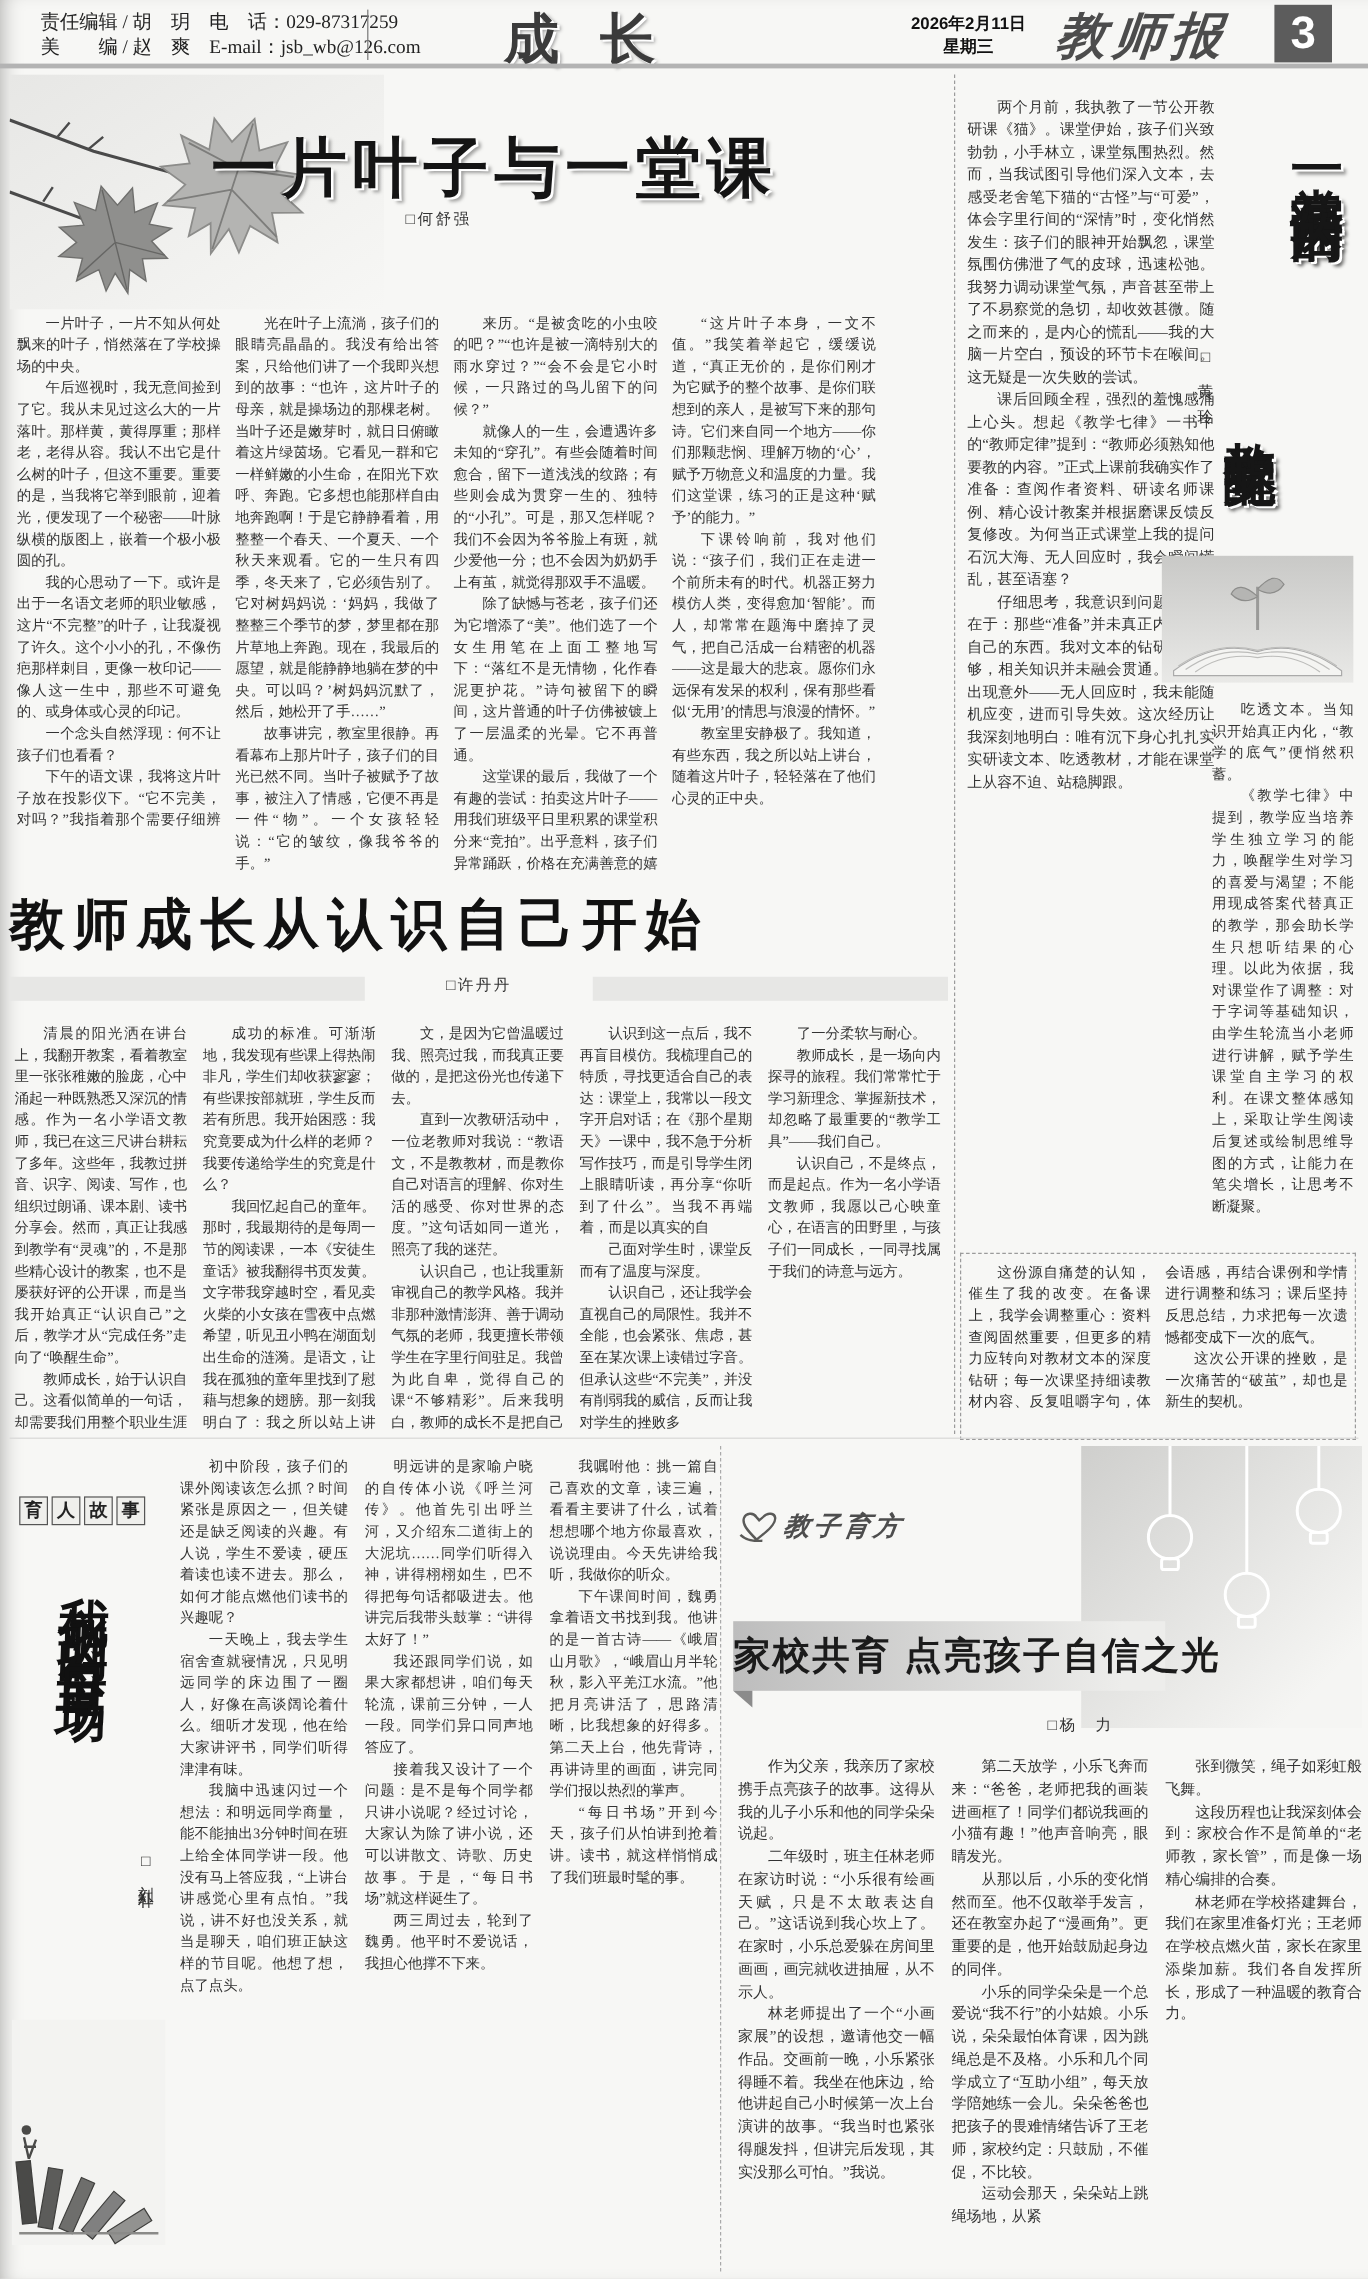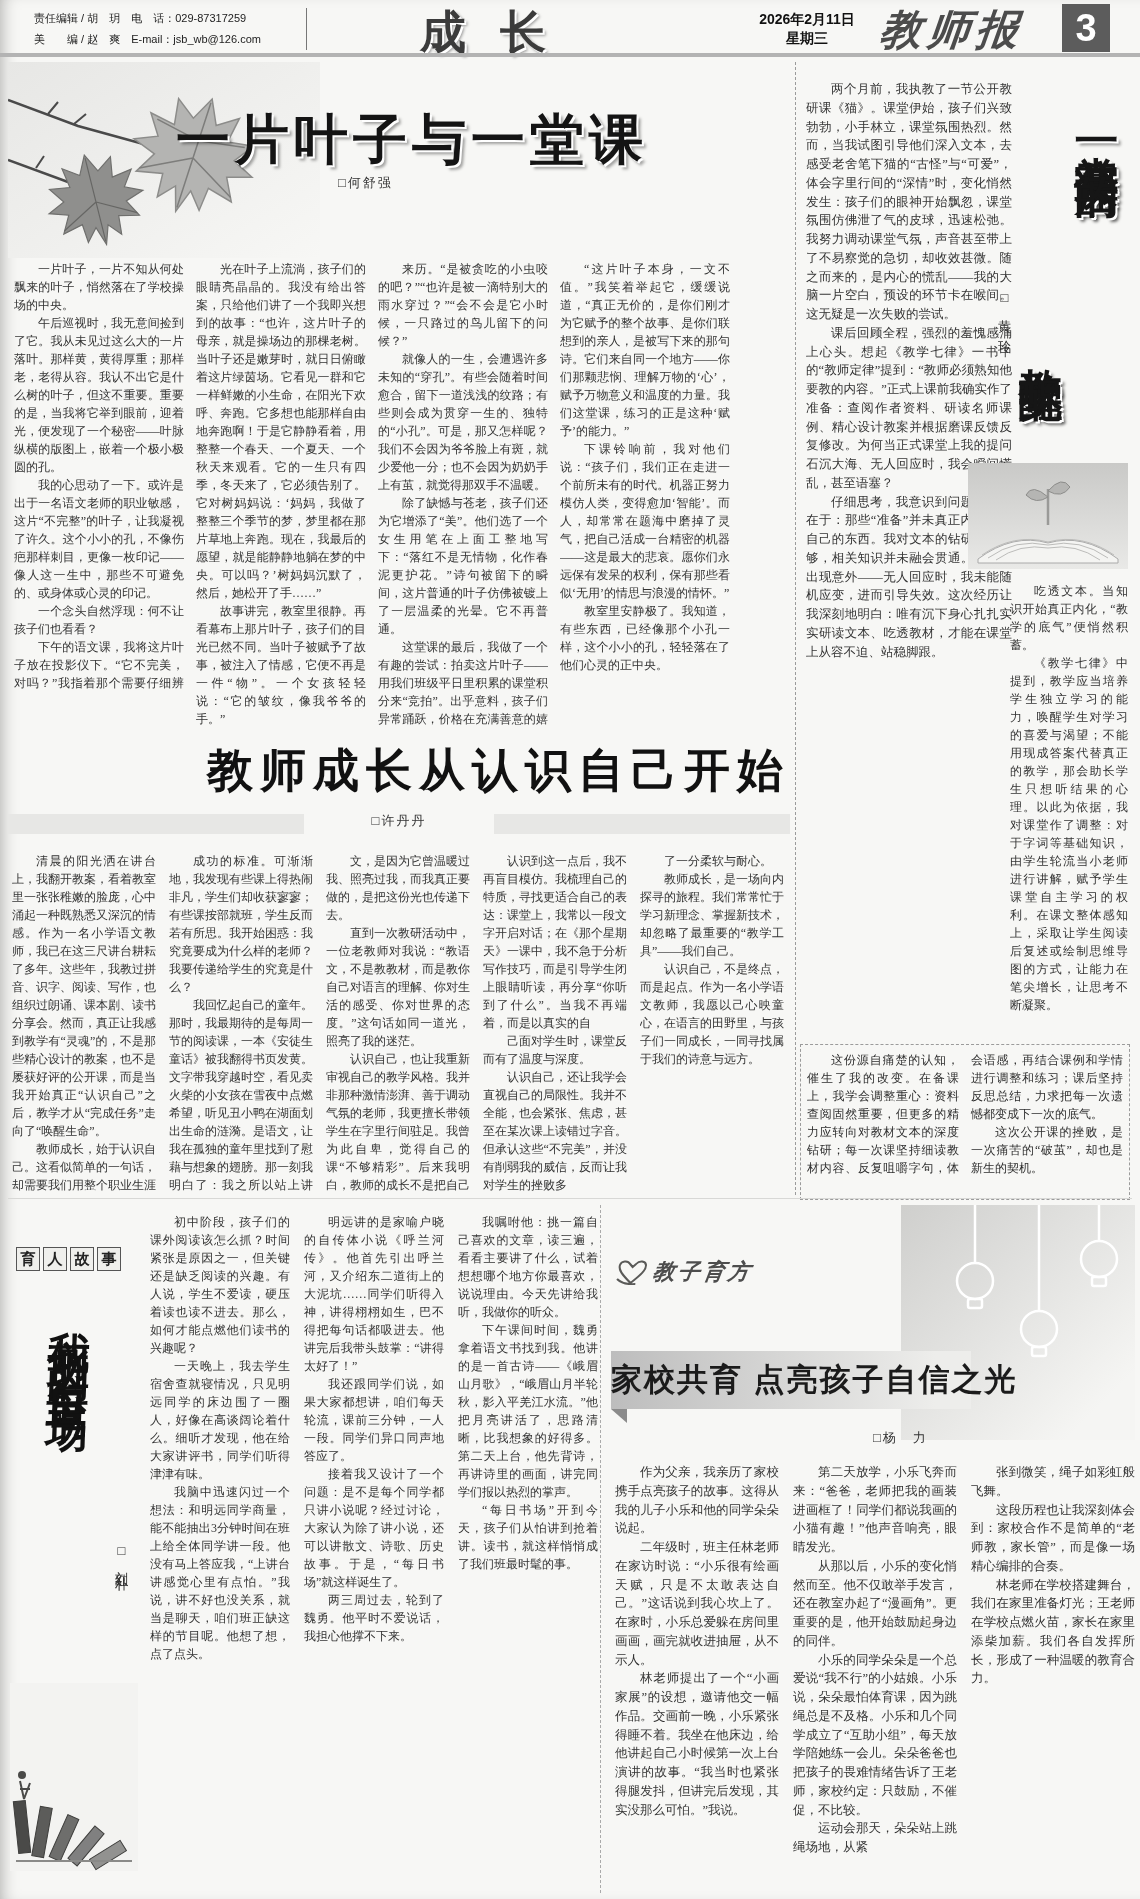--- a/index.html
+++ b/index.html
@@ -2,22 +2,22 @@
 <html><head>
 <meta charset="utf-8">
 <style>
   html,body{margin:0;padding:0;background:#e9e9e7;}
   .page{position:relative;width:1140px;height:1899px;background:#f7f7f5;overflow:hidden;
         font-family:"Liberation Serif",serif;color:#2e2e2e;margin:0 auto;
         box-shadow:inset 12px 0 18px -12px rgba(0,0,0,.35);}
   
   .hdr{position:absolute;left:0;top:0;width:1140px;height:58px;}
   .hdr-rule{position:absolute;left:0;top:53px;width:1140px;height:4px;background:#b3b3b3;}
-  .hdr-left{position:absolute;left:34px;top:8px;font-size:11px;line-height:21px;color:#222;
-            font-family:Liberation Sans, sans-serif;}
+  .hdr-left{position:absolute;left:34px;top:8px;font-size:16px;line-height:21px;color:#222;
+            font-family:Liberation Serif, serif;}
   .hdr-div{position:absolute;left:306px;top:8px;width:1px;height:42px;background:#777;}
   .hdr-section{position:absolute;left:420px;top:2px;font-family:"Liberation Sans",sans-serif;
                font-weight:bold;font-size:46px;letter-spacing:34px;color:#3b3b3b;
                text-shadow:2px 2px 0 #fff,3px 3px 3px #9a9a9a;}
   .hdr-date{position:absolute;left:742px;top:10px;width:130px;text-align:center;font-weight:bold;
             font-size:14px;line-height:19px;font-family:"Liberation Sans",sans-serif;color:#111;}
   .masthead{position:absolute;left:880px;top:2px;font-size:42px;font-weight:900;font-style:italic;
             letter-spacing:6px;color:#4c4c4c;transform:skewX(-6deg);}
   .pagenum{position:absolute;left:1062px;top:4px;width:48px;height:48px;background:#5c5c5c;
            color:#fff;font-family:"Liberation Sans",sans-serif;font-weight:bold;font-size:38px;
@@ -49,21 +49,21 @@
   .a2-photo{position:absolute;left:172px;top:401px;width:160px;height:106px;z-index:1;}
   .a2-col2{position:absolute;left:214px;top:520px;width:118px;height:452px;}
   .a2-box{position:absolute;left:4px;top:982px;width:316px;height:142px;border:1px dashed #9b9b9b;
           padding:6px 6px;}
   .a2-box .inner{column-count:2;column-gap:12px;height:128px;overflow:hidden;
                  font-size:12px;line-height:1.5;text-align:justify;}
   .a2-box p{margin:0;text-indent:2em;}
   
   .a3{position:absolute;left:8px;top:748px;width:782px;height:450px;}
   .a3-band{position:absolute;top:66px;height:20px;background:#e7e7e5;}
-  .a3-title{position:absolute;left:0;width:782px;top:-8px;text-align:right;
+  .a3-title{position:absolute;left:0;width:782px;top:-8px;text-align:left;
             font-family:"Liberation Sans",sans-serif;font-weight:bold;font-size:46px;
             letter-spacing:7px;color:#111;}
   .a3-byline{position:absolute;left:0;width:782px;top:64px;text-align:center;}
   .a3-cols{position:absolute;left:4px;top:104px;width:774px;display:flex;gap:13px;}
   .a3-cols .col{width:144px;height:340px;}
   
   .a4{position:absolute;left:8px;top:1205px;width:580px;height:688px;}
   .a4-label{position:absolute;left:8px;top:42px;display:flex;gap:3px;}
   .a4-label span{display:block;width:22px;height:22px;border:1px solid #555;background:#efefec;
                  font-size:15px;font-weight:bold;text-align:center;line-height:22px;color:#222;}
@@ -151,21 +151,21 @@
         </div>
       <div class="col" style="height:468px">
           <p>来历。“是被贪吃的小虫咬的吧？”“也许是被一滴特别大的雨水穿过？”“会不会是它小时候，一只路过的鸟儿留下的问候？”</p>
           <p>就像人的一生，会遭遇许多未知的“穿孔”。有些会随着时间愈合，留下一道浅浅的纹路；有些则会成为贯穿一生的、独特的“小孔”。可是，那又怎样呢？我们不会因为爷爷脸上有斑，就少爱他一分；也不会因为奶奶手上有茧，就觉得那双手不温暖。</p>
           <p>除了缺憾与苍老，孩子们还为它增添了“美”。他们选了一个女生用笔在上面工整地写下：“落红不是无情物，化作春泥更护花。”诗句被留下的瞬间，这片普通的叶子仿佛被镀上了一层温柔的光晕。它不再普通。</p>
           <p>这堂课的最后，我做了一个有趣的尝试：拍卖这片叶子——用我们班级平日里积累的课堂积分来“竞拍”。出乎意料，孩子们异常踊跃，价格在充满善意的嬉笑中攀升到了一个惊人的数字。我抬手制止了这场游戏。</p>
         </div>
       <div class="col" style="height:588px">
           <p>“这片叶子本身，一文不值。”我笑着举起它，缓缓说道，“真正无价的，是你们刚才为它赋予的整个故事、是你们联想到的亲人，是被写下来的那句诗。它们来自同一个地方——你们那颗悲悯、理解万物的‘心’，赋予万物意义和温度的力量。我们这堂课，练习的正是这种‘赋予’的能力。”</p>
           <p>下课铃响前，我对他们说：“孩子们，我们正在走进一个前所未有的时代。机器正努力模仿人类，变得愈加‘智能’。而人，却常常在题海中磨掉了灵气，把自己活成一台精密的机器——这是最大的悲哀。愿你们永远保有发呆的权利，保有那些看似‘无用’的情思与浪漫的情怀。”</p>
-          <p>教室里安静极了。我知道，有些东西，已经像那个小孔一样，这个小小的孔，轻轻落在了他们心灵的正中央。</p>
+          <p>教室里安静极了。我知道，有些东西，我之所以站上讲台，随着这片叶子，轻轻落在了他们心灵的正中央。</p>
         </div>
     </div>
   </div>
 
   <div class="a2">
     <div class="a2-main col">
         <p>两个月前，我执教了一节公开教研课《猫》。课堂伊始，孩子们兴致勃勃，小手林立，课堂氛围热烈。然而，当我试图引导他们深入文本，去感受老舍笔下猫的“古怪”与“可爱”，体会字里行间的“深情”时，变化悄然发生：孩子们的眼神开始飘忽，课堂氛围仿佛泄了气的皮球，迅速松弛。我努力调动课堂气氛，声音甚至带上了不易察觉的急切，却收效甚微。随之而来的，是内心的慌乱——我的大脑一片空白，预设的环节卡在喉间。这无疑是一次失败的尝试。</p>
         <p>课后回顾全程，强烈的羞愧感涌上心头。想起《教学七律》一书中的“教师定律”提到：“教师必须熟知他要教的内容。”正式上课前我确实作了准备：查阅作者资料、研读名师课例、精心设计教案并根据磨课反馈反复修改。为何当正式课堂上我的提问石沉大海、无人回应时，我会瞬间慌乱，甚至语塞？</p>
         <p>仔细思考，我意识到问题的核心在于：那些“准备”并未真正内化为我自己的东西。我对文本的钻研远远不够，相关知识并未融会贯通。当课堂出现意外——无人回应时，我未能随机应变，进而引导失效。这次经历让我深刻地明白：唯有沉下身心扎扎实实研读文本、吃透教材，才能在课堂上从容不迫、站稳脚跟。</p>
       </div>

